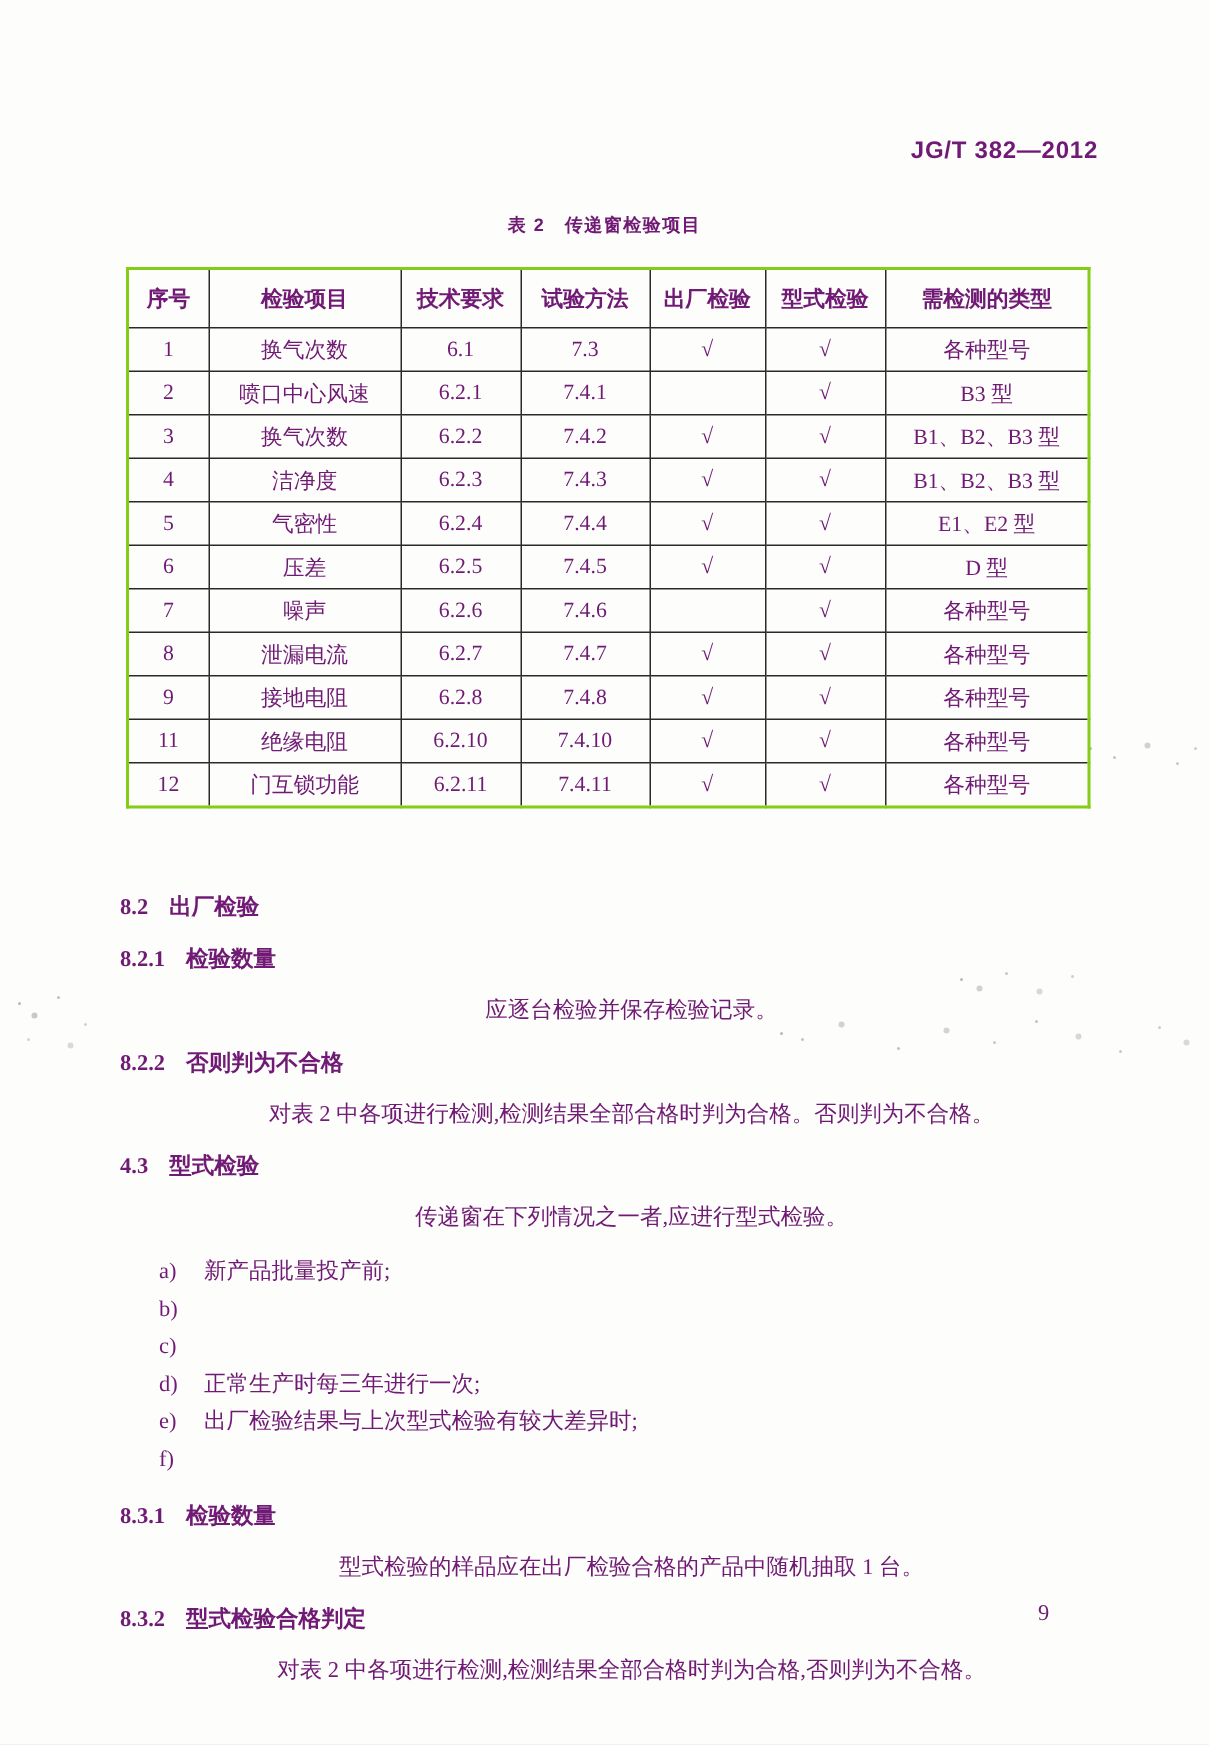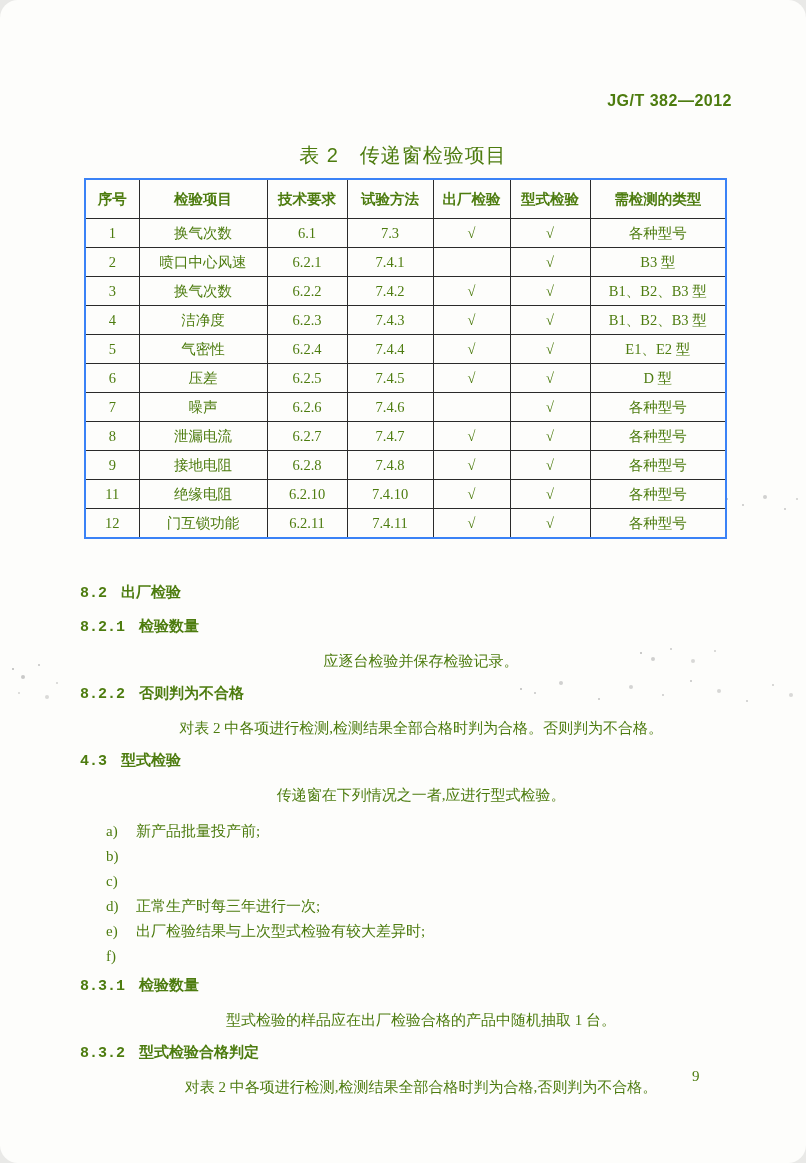--- a/index.html
+++ b/index.html
@@ -2,73 +2,72 @@
 <html><head>
 <meta charset="utf-8">
 <style>
   html,body{margin:0;padding:0;background:#e9e9e7;}
   .page{
     position:relative;
     width:806px;height:1163px;
     margin:0 auto;
     background:#fdfdfb;
     font-family:"Liberation Serif",serif;
-    color:#4d7c0f;
+    color:#701a75;
     overflow:hidden;
-    border-radius:18px;
   }
   
   .noise{position:absolute;width:2px;height:2px;border-radius:50%;background:rgba(60,60,60,.35);}
   .noise.n1{left:520px;top:688px;box-shadow:14px 4px 0 rgba(70,70,70,.30),40px -6px 0 1px rgba(80,80,80,.25),78px 10px 0 rgba(60,60,60,.30),110px -2px 0 1px rgba(90,90,90,.25),142px 6px 0 rgba(70,70,70,.28),170px -8px 0 rgba(60,60,60,.30),198px 2px 0 1px rgba(80,80,80,.22),226px 12px 0 rgba(70,70,70,.28),252px -4px 0 rgba(60,60,60,.25),270px 6px 0 1px rgba(90,90,90,.22);}
   .noise.n2{left:12px;top:668px;box-shadow:10px 8px 0 1px rgba(70,70,70,.28),26px -4px 0 rgba(60,60,60,.30),44px 14px 0 rgba(80,80,80,.25),6px 24px 0 rgba(70,70,70,.22),34px 28px 0 1px rgba(80,80,80,.20);}
   .noise.n3{left:726px;top:498px;box-shadow:16px 6px 0 rgba(70,70,70,.30),38px -2px 0 1px rgba(80,80,80,.25),58px 10px 0 rgba(60,60,60,.28),70px 0px 0 rgba(70,70,70,.25);}
   .noise.n4{left:640px;top:652px;box-shadow:12px 6px 0 1px rgba(75,75,75,.25),30px -4px 0 rgba(65,65,65,.28),52px 8px 0 1px rgba(85,85,85,.22),74px -2px 0 rgba(70,70,70,.25);}
 
   .page-header{
     position:absolute;top:92px;right:74px;
     font-family:"Liberation Sans",sans-serif;
     font-weight:bold;font-size:16px;letter-spacing:.5px;
   }
   .table-caption{
     position:absolute;top:142px;left:0;width:100%;
     text-align:center;
     font-family:"Liberation Sans",sans-serif;
-    font-weight:normal;font-size:20px;letter-spacing:1px;
+    font-weight:bold;font-size:12px;letter-spacing:1px;
   }
   table.items{
     position:absolute;left:84px;top:178px;
     width:641px;
     border-collapse:collapse;
     font-size:14.5px;
     table-layout:fixed;
   }
   table.items th,table.items td{
     border:1px solid #2a2a2a;
     text-align:center;vertical-align:middle;
     padding:0 2px;
     overflow:hidden;white-space:nowrap;
   }
   table.items th{
     height:38px;
     font-family:"Liberation Sans",sans-serif;
     font-weight:bold;font-size:14.5px;
   }
   table.items td{height:28px;}
-  table.items{border:2px solid #3b82f6;}
+  table.items{border:2px solid #84cc16;}
   col.c0{width:54px}col.c1{width:128px}col.c2{width:80px}
   col.c3{width:86px}col.c4{width:77px}col.c5{width:80px}col.c6{width:136px}
 
   .sections{
     position:absolute;left:80px;top:580px;width:656px;
     font-size:15px;line-height:19px;
   }
   .sec-heading{
-    font-family:Liberation Mono, monospace;
+    font-family:Liberation Serif, serif;
     font-weight:bold;font-size:15px;
-    margin:4px 0 15px 0;
+    margin:16px 0 15px 0;
   }
   .sec-heading .sec-num{margin-right:14px;}
   .sec-para{
     margin:0 0 14px 0;
     padding-left:26px;
     text-align:center;
   }
   .sec-list{margin:0 0 8px 0;padding-left:26px;}
   .sec-list-item{display:flex;line-height:25px;}
   .sec-list-item .marker{width:30px;flex:0 0 30px;}

